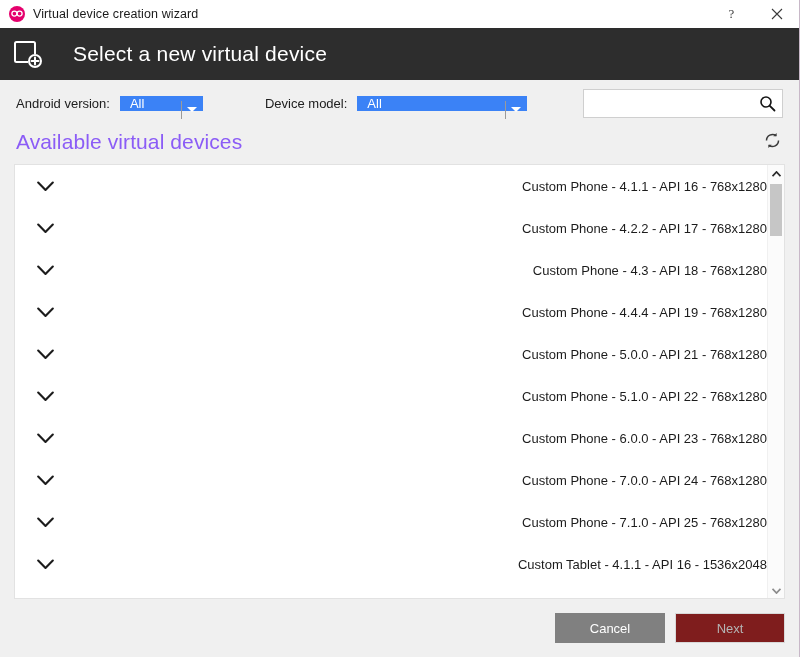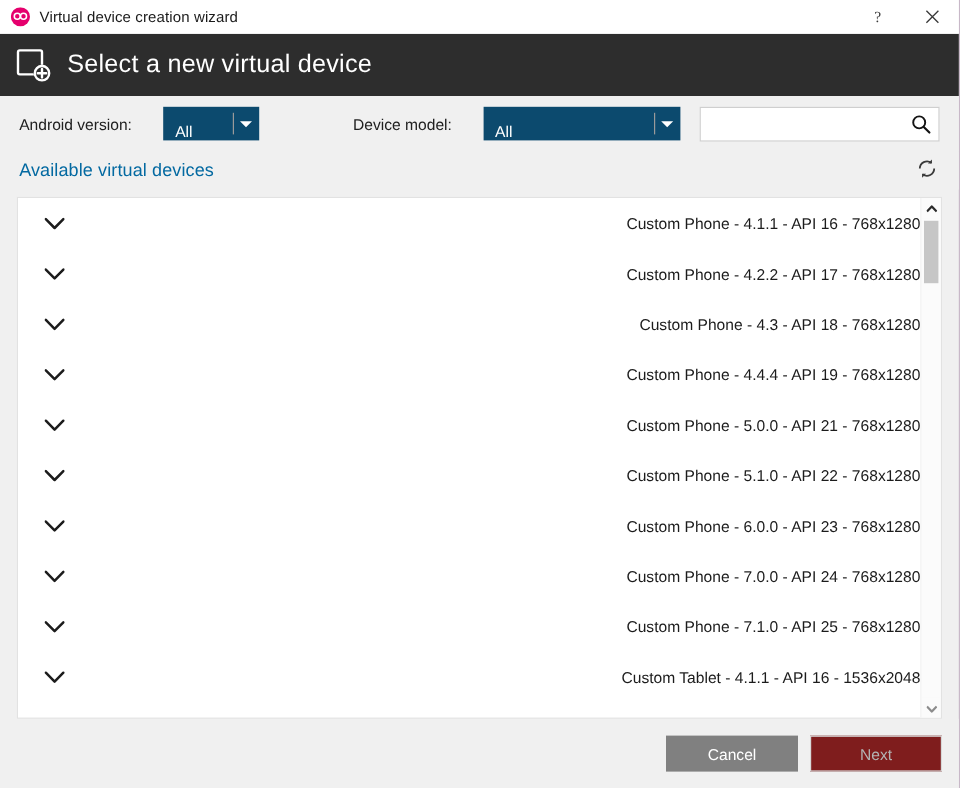--- a/index.html
+++ b/index.html
@@ -80,44 +80,43 @@
     width: 34px;
     height: 34px;
     flex: 0 0 34px;
     margin-right: 11px;
   }
   .wizard-header-title {
     font-size: 21px;
     color: #ffffff;
     font-weight: 400;
     letter-spacing: 0.2px;
-    margin-left: 0;
+    margin-left: 17px;
   }
 
   
   .filter-bar {
     height: 46px;
     flex: 0 0 46px;
     background: #f0f0f0;
     display: flex;
     align-items: center;
     padding: 0 16px;
-    gap: 16px;
   }
   .filter-label {
     font-size: 13px;
     color: #202020;
     white-space: nowrap;
   }
   .combo {
     position: relative;
-    height: 28px;
-    background: #0c4a6e;
-    display: flex;
-    align-items: flex-end;
+    height: 15px;
+    background: #3b82f6;
+    display: flex;
+    align-items: flex-start;
     margin-left: 10px;
     cursor: default;
     border: none;
   }
   .combo-android { width: 83px; }
   .combo-model   { width: 170px; }
   .combo-value {
     font-size: 13px;
     color: #ffffff;
     padding-left: 10px;
@@ -180,22 +179,22 @@
   
   .section-bar {
     height: 32px;
     flex: 0 0 32px;
     background: #f0f0f0;
     display: flex;
     align-items: center;
     padding: 0 16px 0 16px;
   }
   .section-title {
-    font-size: 15px;
-    color: #0369a1;
+    font-size: 21px;
+    color: #8b5cf6;
     font-weight: 400;
     letter-spacing: 0.1px;
   }
   .refresh-btn {
     margin-left: auto;
     width: 22px;
     height: 22px;
     display: flex;
     align-items: center;
     justify-content: center;

